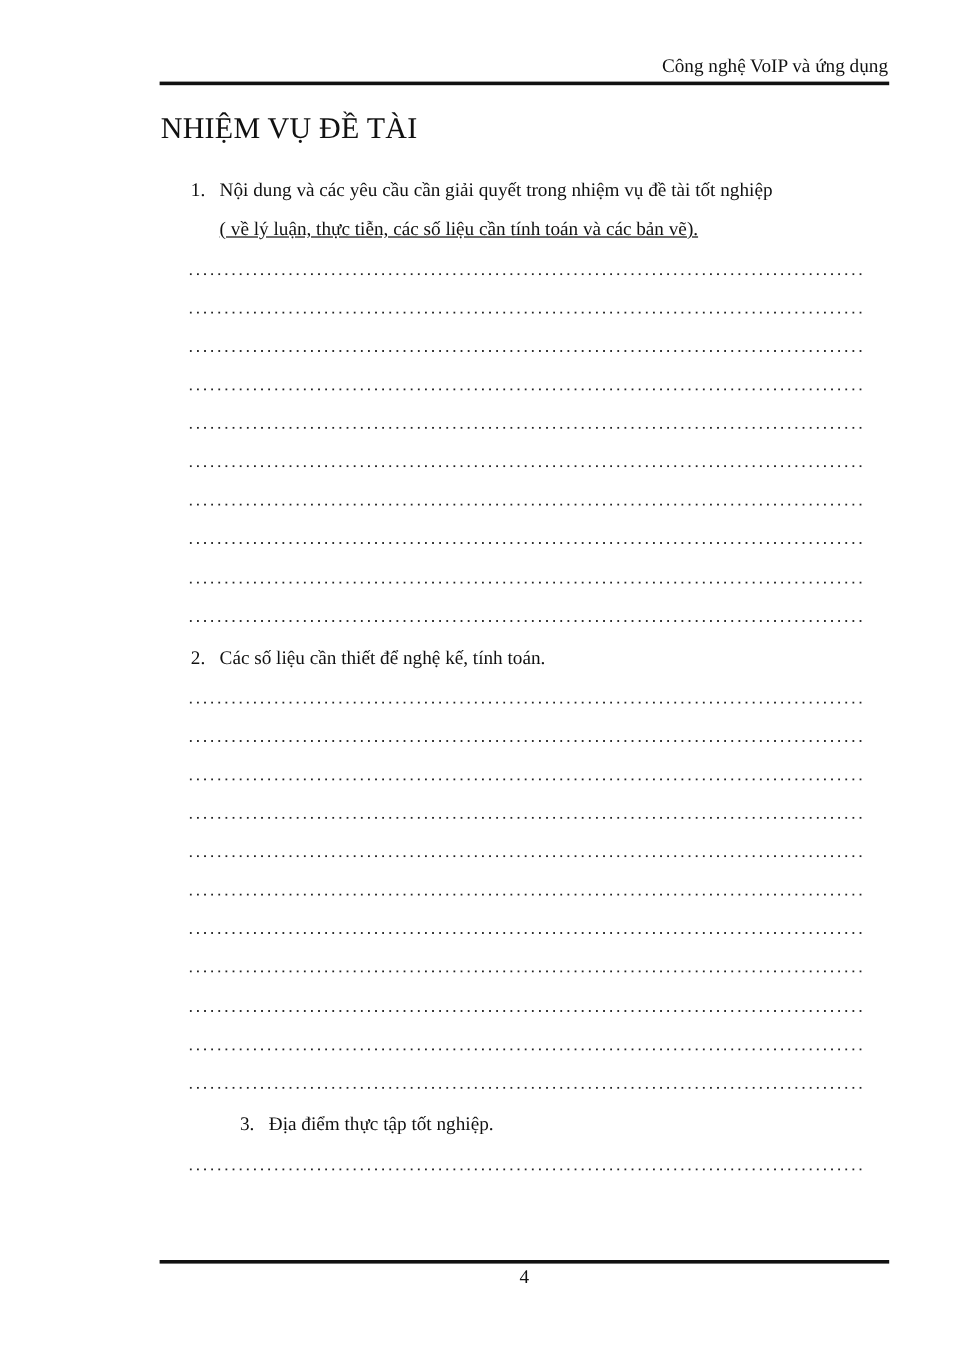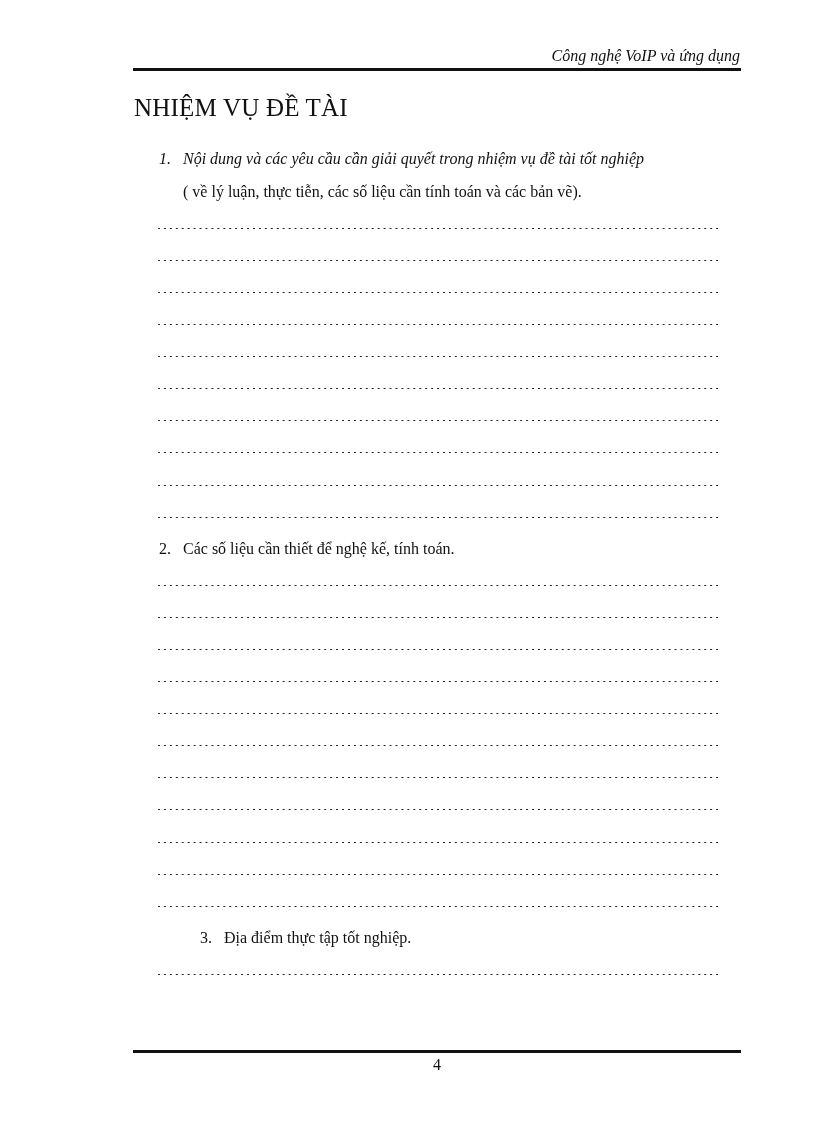--- a/index.html
+++ b/index.html
@@ -1,39 +1,39 @@
 <!DOCTYPE html>
 <html><head>
   <meta charset="utf-8">
   <style>
     html, body { margin: 0; padding: 0; background: #ffffff; }
     body { width: 816px; height: 1123px; position: relative; overflow: hidden;
            font-family: "Liberation Serif", "DejaVu Serif", serif; color: #111; }
     .abs { position: absolute; }
-    .running-header { right: 76px; top: 47px; font-style: italic; font-size: 16px; white-space: nowrap; }
+    .running-header { right: 76px; top: 47px; font-size: 16px; white-space: nowrap; }
     .header-rule { left: 133px; width: 608px; top: 68px; height: 3px; background: #111; }
     .title { left: 134px; top: 94px; font-size: 25px; letter-spacing: 0.2px; white-space: nowrap; }
     .item { left: 159px; font-size: 16px; white-space: nowrap; }
     .item .num { display: inline-block; width: 24px; }
-    .sub { left: 183px; font-size: 16px; white-space: nowrap; }
+    .sub { left: 183px; font-size: 16px; white-space: nowrap; text-decoration: underline; }
     .dots { left: 156px; width: 564px; height: 3px;
             background-image: radial-gradient(circle, #222 0.9px, transparent 1.1px);
             background-size: 5.95px 3px; background-repeat: repeat-x; }
     .footer-rule { left: 133px; width: 608px; top: 1050px; height: 3px; background: #111; }
     .page-num { left: 0; width: 874px; text-align: center; top: 1056px; font-size: 16px; }
   </style>
 </head>
 <body>
 
 <div class="abs running-header">Công nghệ VoIP và ứng dụng</div>
 <div class="abs header-rule"></div>
 
 <div class="abs title">NHIỆM VỤ ĐỀ TÀI</div>
 
-<div class="abs item" style="top:150px;font-style:italic;">
+<div class="abs item" style="top:150px;">
   <span class="num">1.</span><span>Nội dung và các yêu cầu cần giải quyết trong nhiệm vụ đề tài tốt nghiệp</span>
 </div>
 <div class="abs sub" style="top:183px;">( về lý luận, thực tiễn, các số liệu cần tính toán và các bản vẽ).</div>
 <div>
   <div class="abs dots" style="top:227px;"></div>
   <div class="abs dots" style="top:259px;"></div>
   <div class="abs dots" style="top:291px;"></div>
   <div class="abs dots" style="top:323px;"></div>
   <div class="abs dots" style="top:355px;"></div>
   <div class="abs dots" style="top:387px;"></div>

